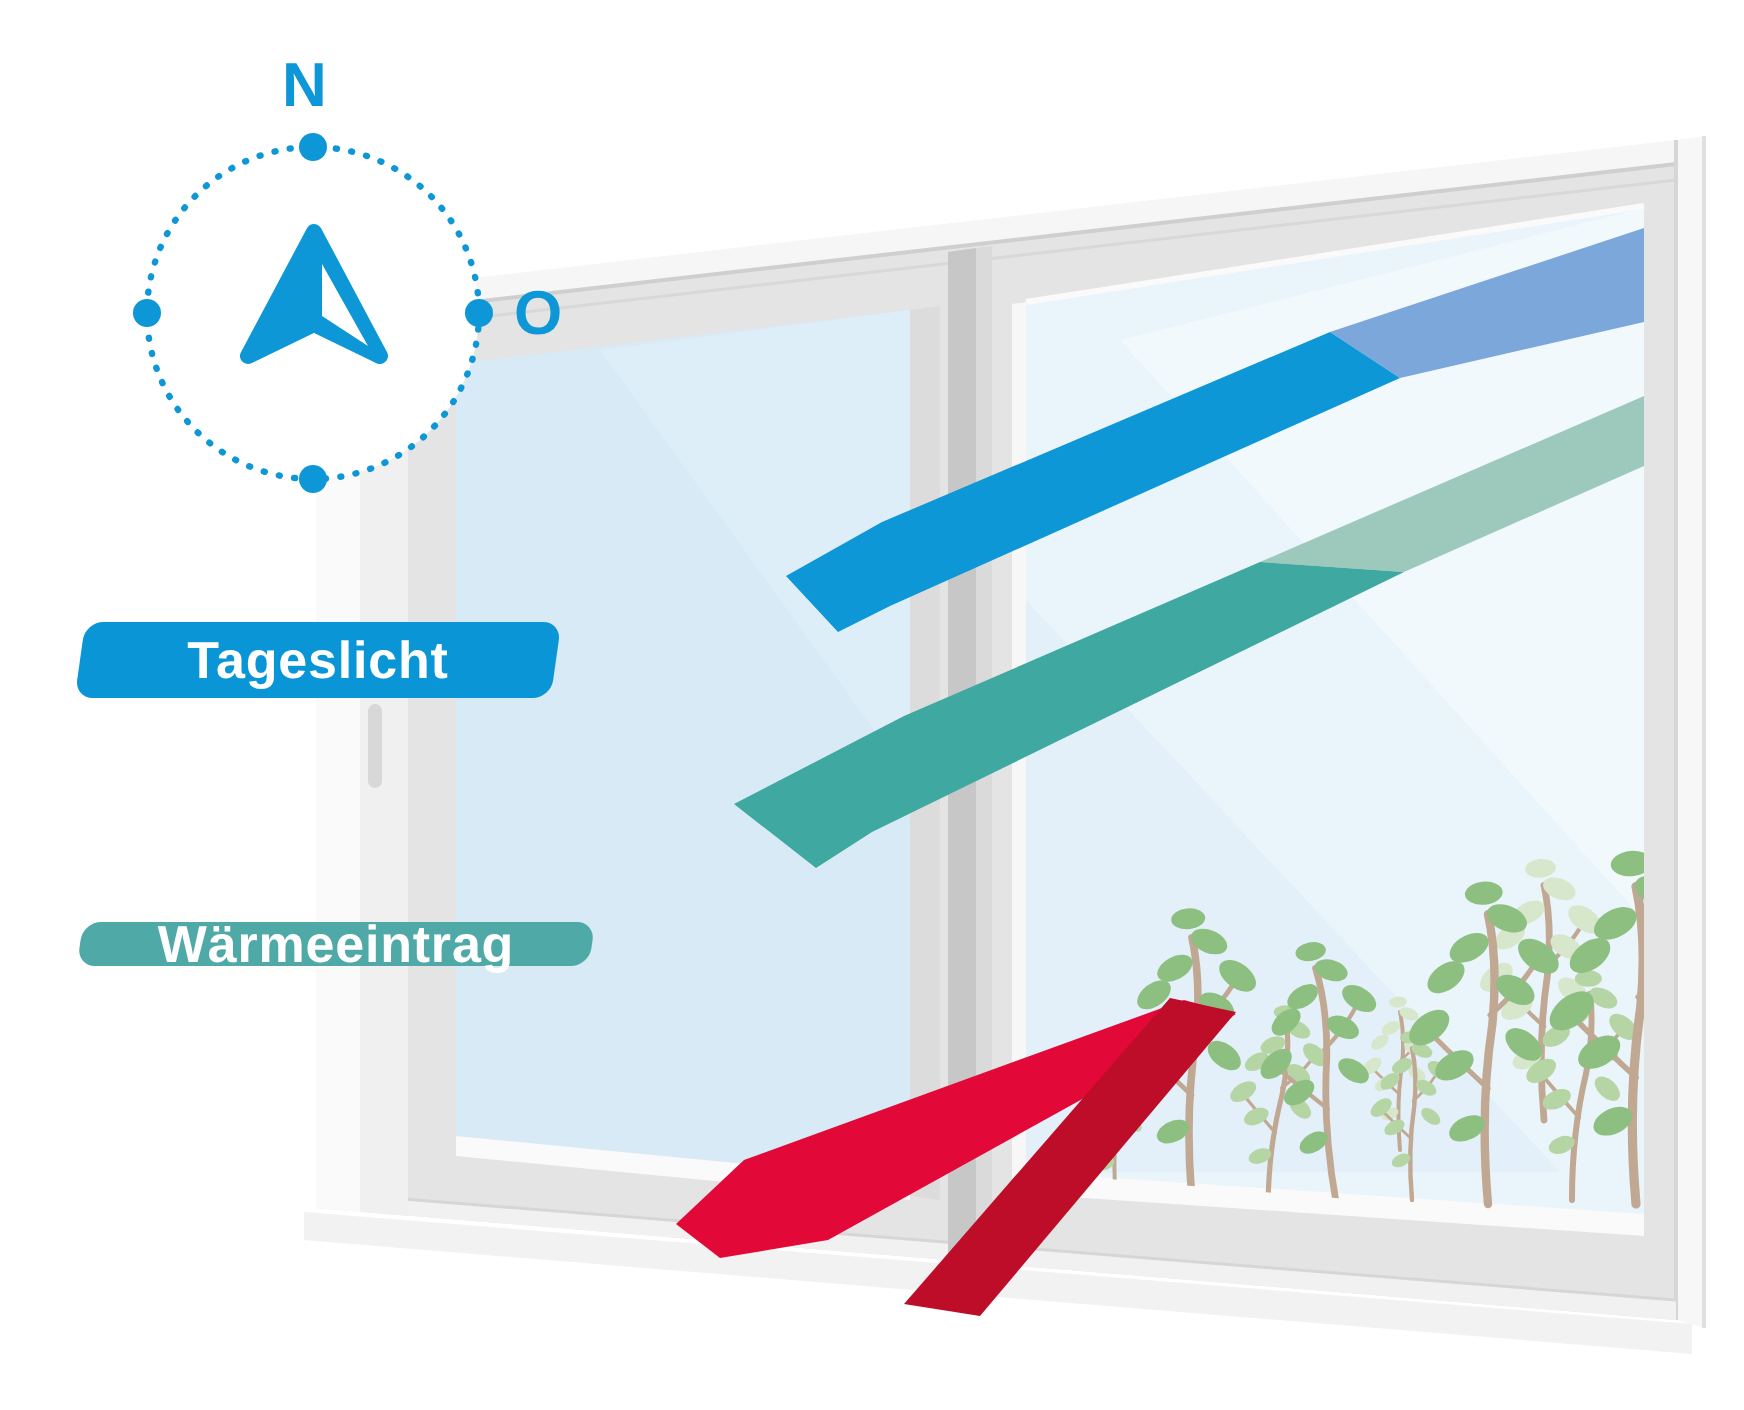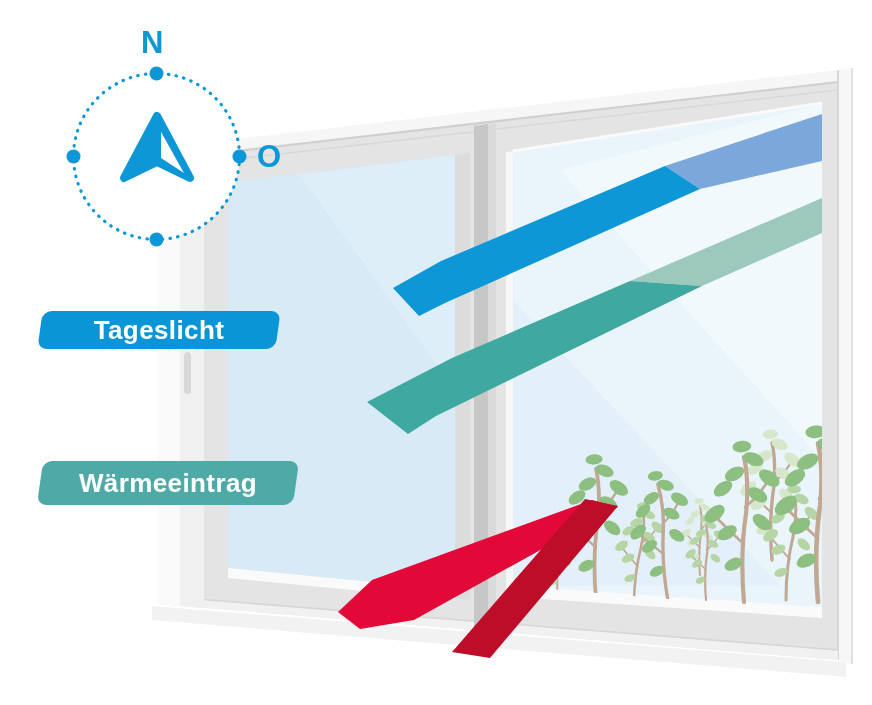--- a/index.html
+++ b/index.html
@@ -16,21 +16,21 @@
     position:absolute;display:flex;align-items:center;justify-content:center;
   }
   .pill::before{
     content:"";position:absolute;inset:0;background:var(--bg,#999);
     transform:skewX(-8deg);border-radius:9px;
   }
   .pill span{
     position:relative;color:#ffffff;font-weight:700;font-size:26px;letter-spacing:0.4px;
   }
   .pill-tageslicht{left:40px;top:311px;width:238px;height:38px;}
-  .pill-waermeeintrag{left:40px;top:461px;width:256px;height:44px;}
+  .pill-waermeeintrag{left:40px;top:461px;width:256px;height:22px;}
   .pill-heizwaerme{left:40px;top:619px;width:240px;height:39px;}
   .letter-n{left:141px;top:27px;}
   .letter-o{left:257px;top:141px;}
 </style>
 </head>
 <body>
 
 <div class="stage">
 
 <svg width="872" height="705" viewBox="0 0 872 705">

